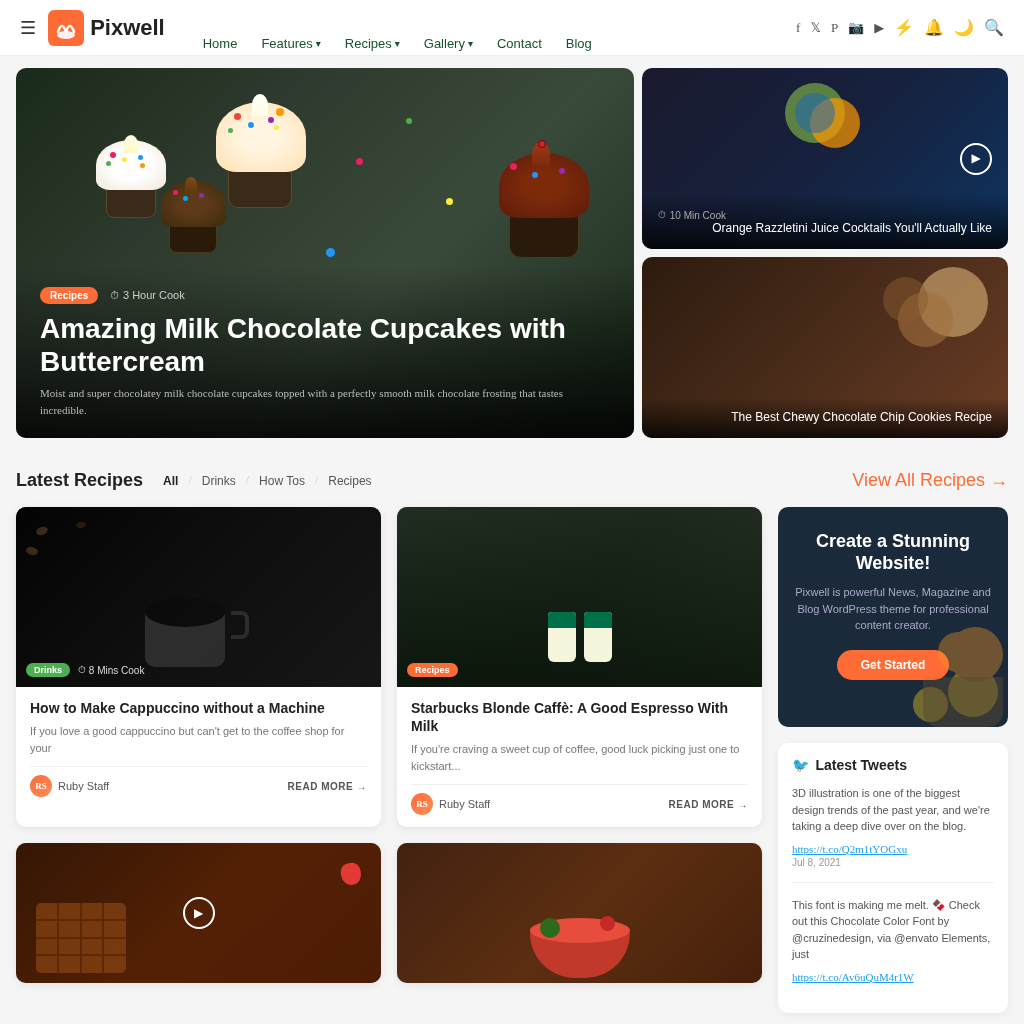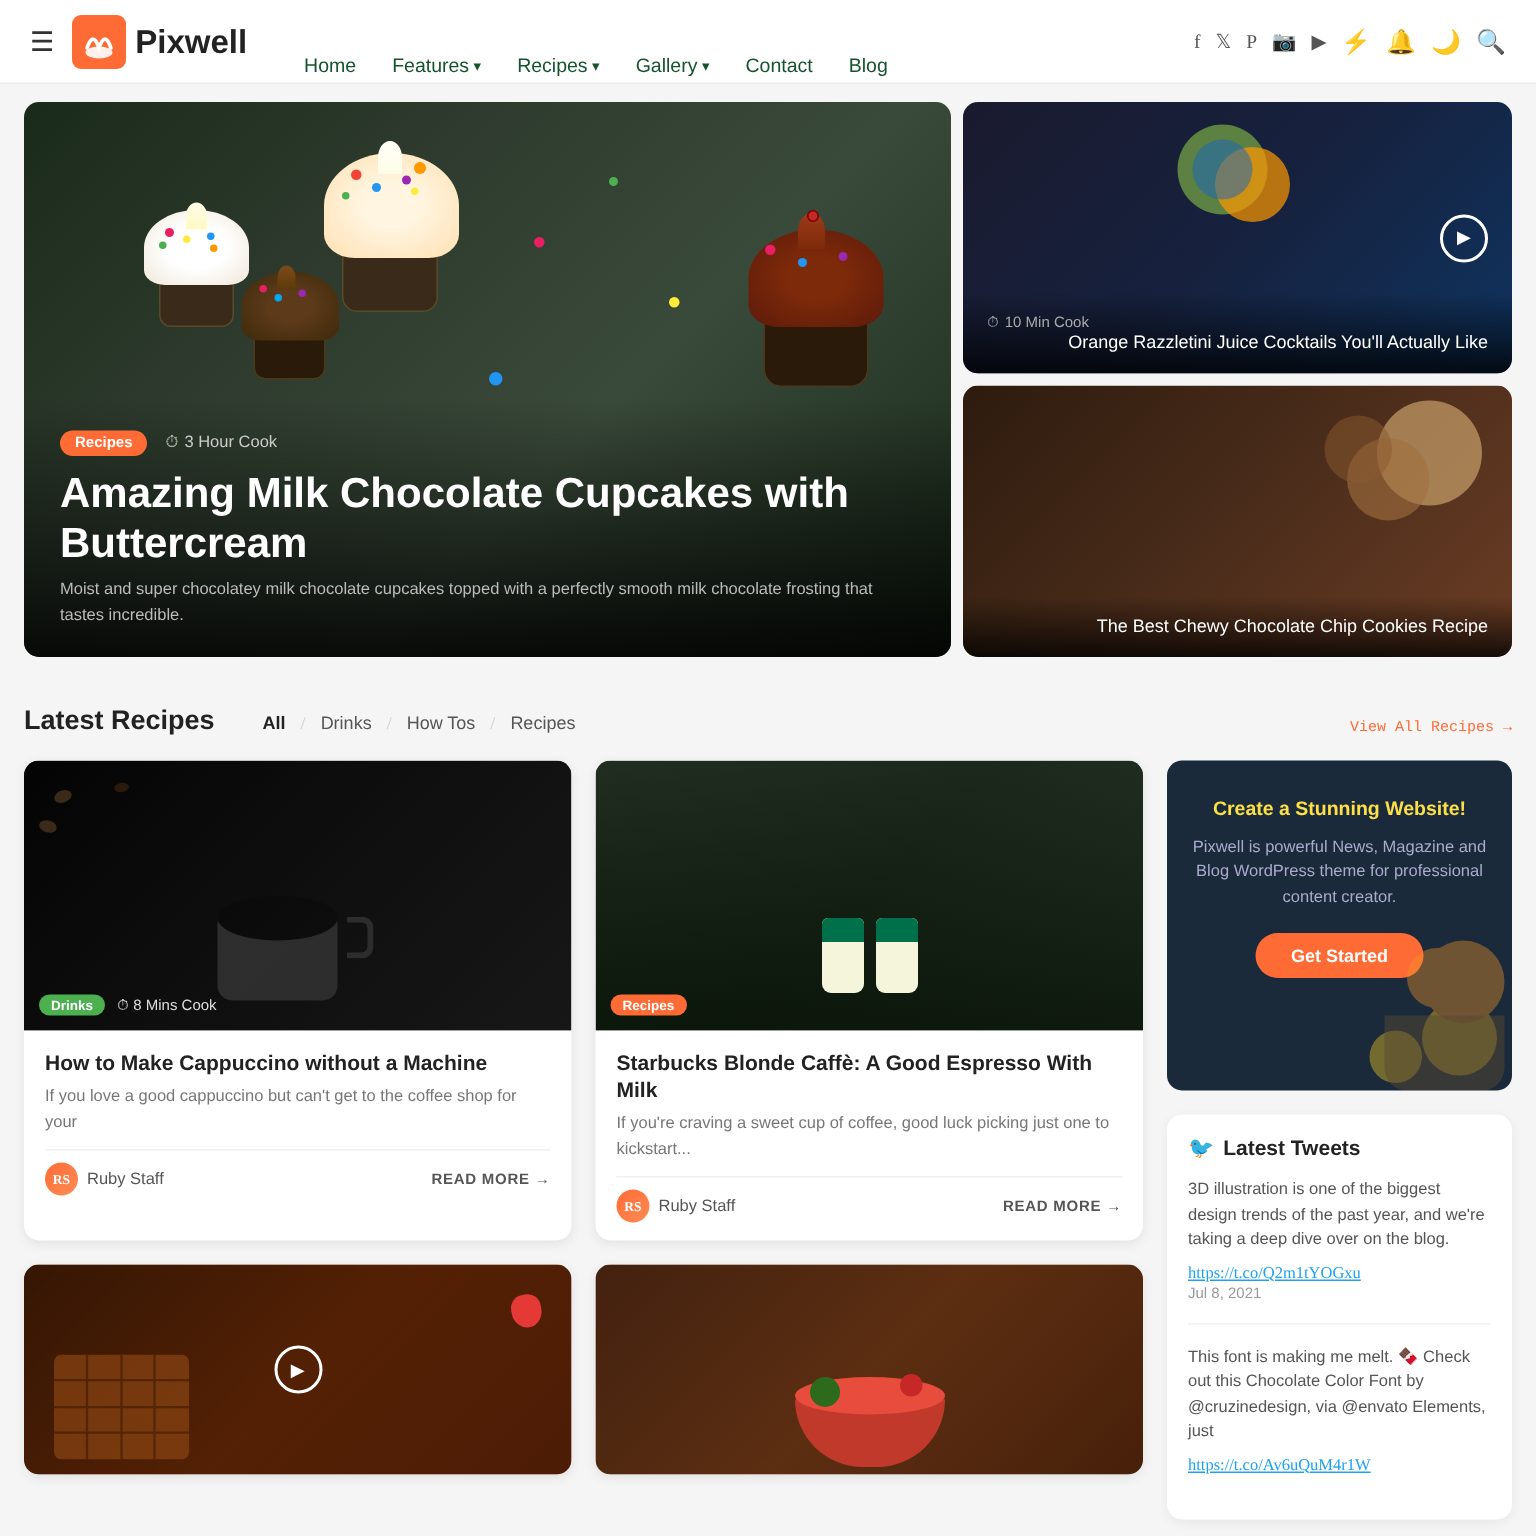--- a/index.html
+++ b/index.html
@@ -81,21 +81,21 @@
       font-weight: 700;
       color: #fff;
       line-height: 1.2;
       margin: 8px 0 6px;
       font-family: sans-serif;
     }
     .hero-desc {
       font-size: 11px;
       color: #bbb;
       line-height: 1.5;
-      font-family: Liberation Sans, sans-serif;
+      font-family: Liberation Serif, serif;
     }
     
     
     .hero-side {
       display: flex;
       flex-direction: column;
       gap: 8px;
       flex: 1;
     }
     .side-card {
@@ -156,22 +156,22 @@
       font-size: 12px;
       cursor: pointer;
     }
     
     
     .recipes-section {
       padding: 20px 16px;
     }
     .section-header {
       display: flex;
-      align-items: flex-end;
-      gap: 28px;
+      align-items: center;
+      gap: 16px;
       margin-bottom: 16px;
     }
     .section-title {
       font-size: 18px;
       font-weight: 700;
       color: #222;
       font-family: sans-serif;
     }
     .filter-tabs {
       display: flex;
@@ -182,24 +182,24 @@
       font-size: 12px;
       color: #555;
       cursor: pointer;
       font-family: sans-serif;
       padding: 2px 4px;
     }
     .filter-tab.active { color: #222; font-weight: 700; }
     .filter-divider { color: #ccc; font-size: 12px; }
     .view-all {
       margin-left: auto;
-      font-size: 10px;
+      font-size: 18px;
       color: #ff6b35;
       cursor: pointer;
-      font-family: Liberation Mono, monospace;
+      font-family: Liberation Sans, sans-serif;
       display: flex;
       align-items: center;
       gap: 4px;
     }
     
     
     .recipes-grid {
       display: flex;
       gap: 16px;
     }
@@ -349,23 +349,23 @@
     .promo-card {
       background: #1a2a3a;
       border-radius: 10px;
       padding: 24px 16px;
       text-align: center;
       position: relative;
       overflow: hidden;
       min-height: 220px;
     }
     .promo-title {
-      font-size: 13px;
+      font-size: 18px;
       font-weight: 700;
-      color: #fde047;
+      color: #ffffff;
       line-height: 1.2;
       margin-bottom: 10px;
       font-family: sans-serif;
     }
     .promo-desc {
       font-size: 11px;
       color: #aac;
       line-height: 1.5;
       margin-bottom: 16px;
       font-family: sans-serif;

